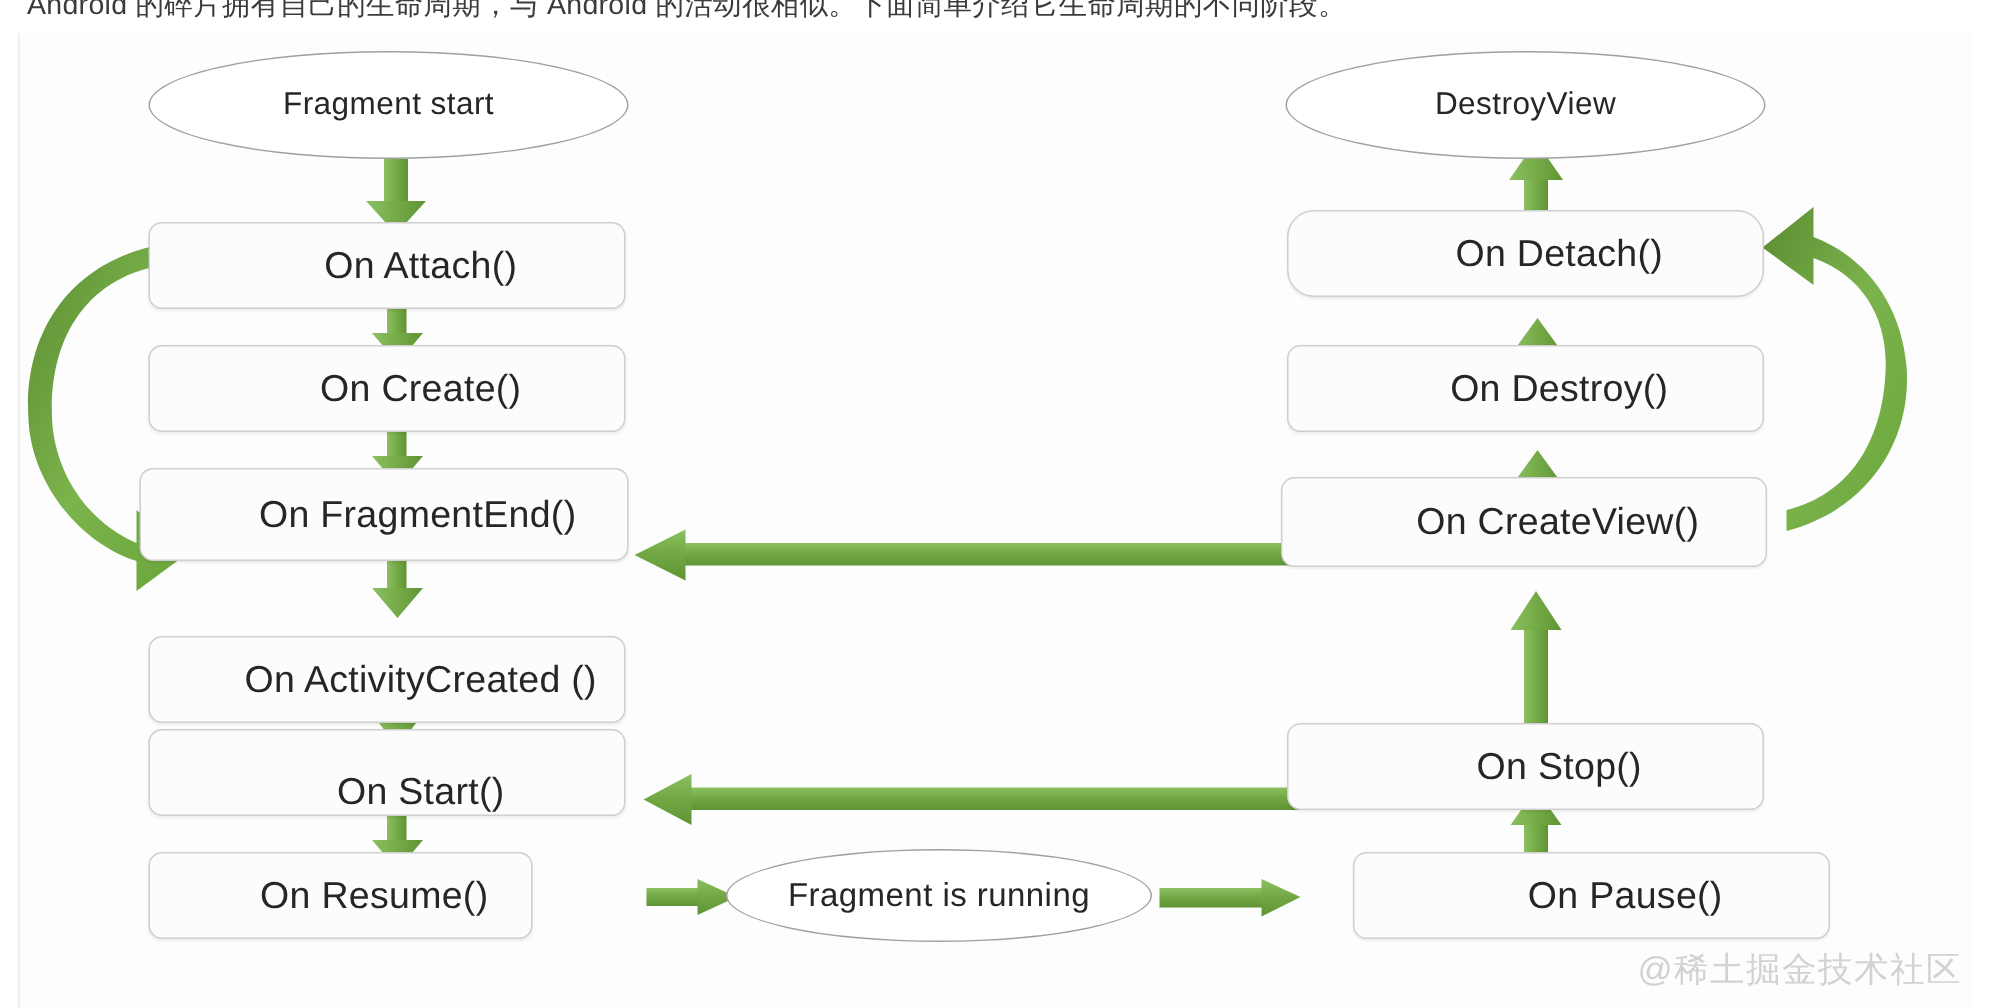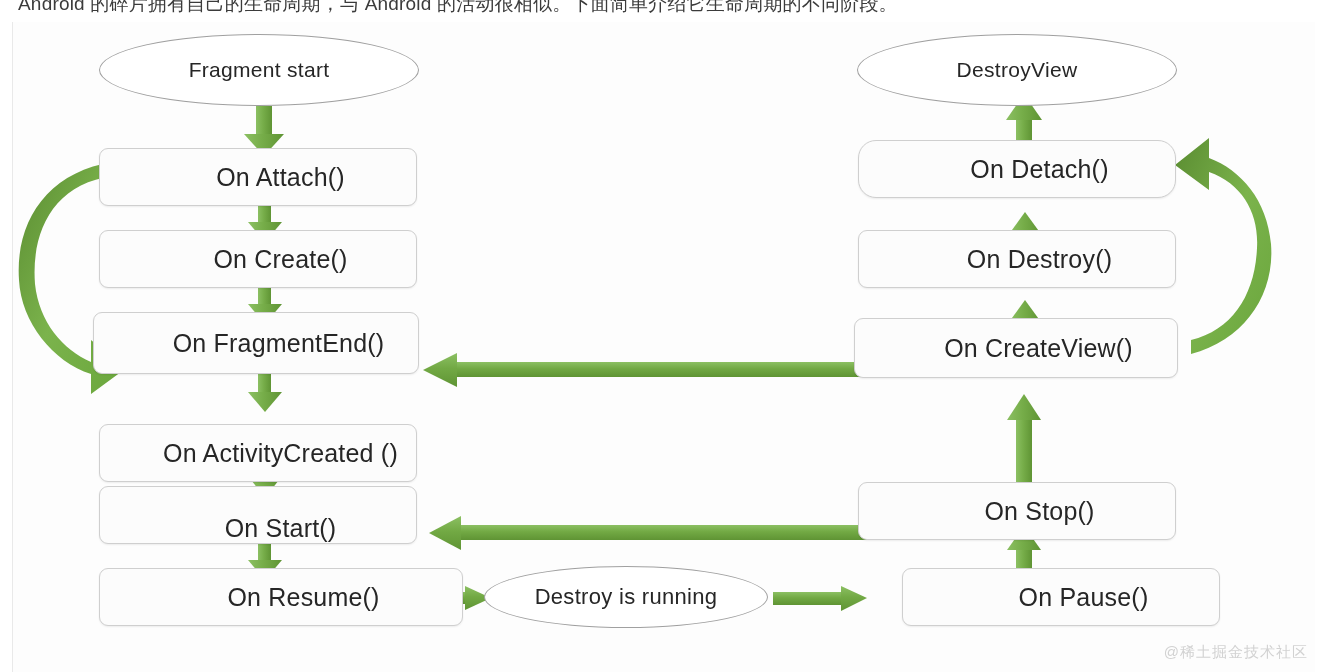--- a/index.html
+++ b/index.html
@@ -87,21 +87,21 @@
   .node.oval.small {
     font-size: 22px;
     border-width: 1.4px;
   }
 
   
   .watermark {
     position: absolute;
     right: 18px;
     bottom: 10px;
-    font-size: 15px;
+    font-size: 23px;
     color: #d2d2d2;
     letter-spacing: 1px;
     z-index: 8;
     margin-left: 28px;
   }
 </style>
 </head>
 <body>
 
 <div id="page">
@@ -246,26 +246,26 @@
     </div>
 
     <div class="node box" style="left:86px; top:378px; width:318px; height:58px;margin-top:24px;">
       <span>On ActivityCreated ()</span>
     </div>
 
     <div class="node box" style="left:86px; top:464px; width:318px; height:58px;align-items:flex-end;">
       <span>On Start()</span>
     </div>
 
-    <div class="node box" style="left:86px; top:546px; width:364px; height:58px;">
+    <div class="node box" style="left:86px; top:546px; width:256px; height:58px;">
       <span>On Resume()</span>
     </div>
 
     <div class="node oval small" style="left:471px; top:544px; width:284px; height:62px;">
-      <span>Destroy is running</span>
+      <span>Fragment is running</span>
     </div>
 
     <div class="node oval" style="left:844px; top:12px; width:320px; height:72px;">
       <span>DestroyView</span>
     </div>
 
     <div class="node box" style="left:845px; top:118px; width:318px; height:58px;border-radius:18px;">
       <span>On Detach()</span>
     </div>
 

